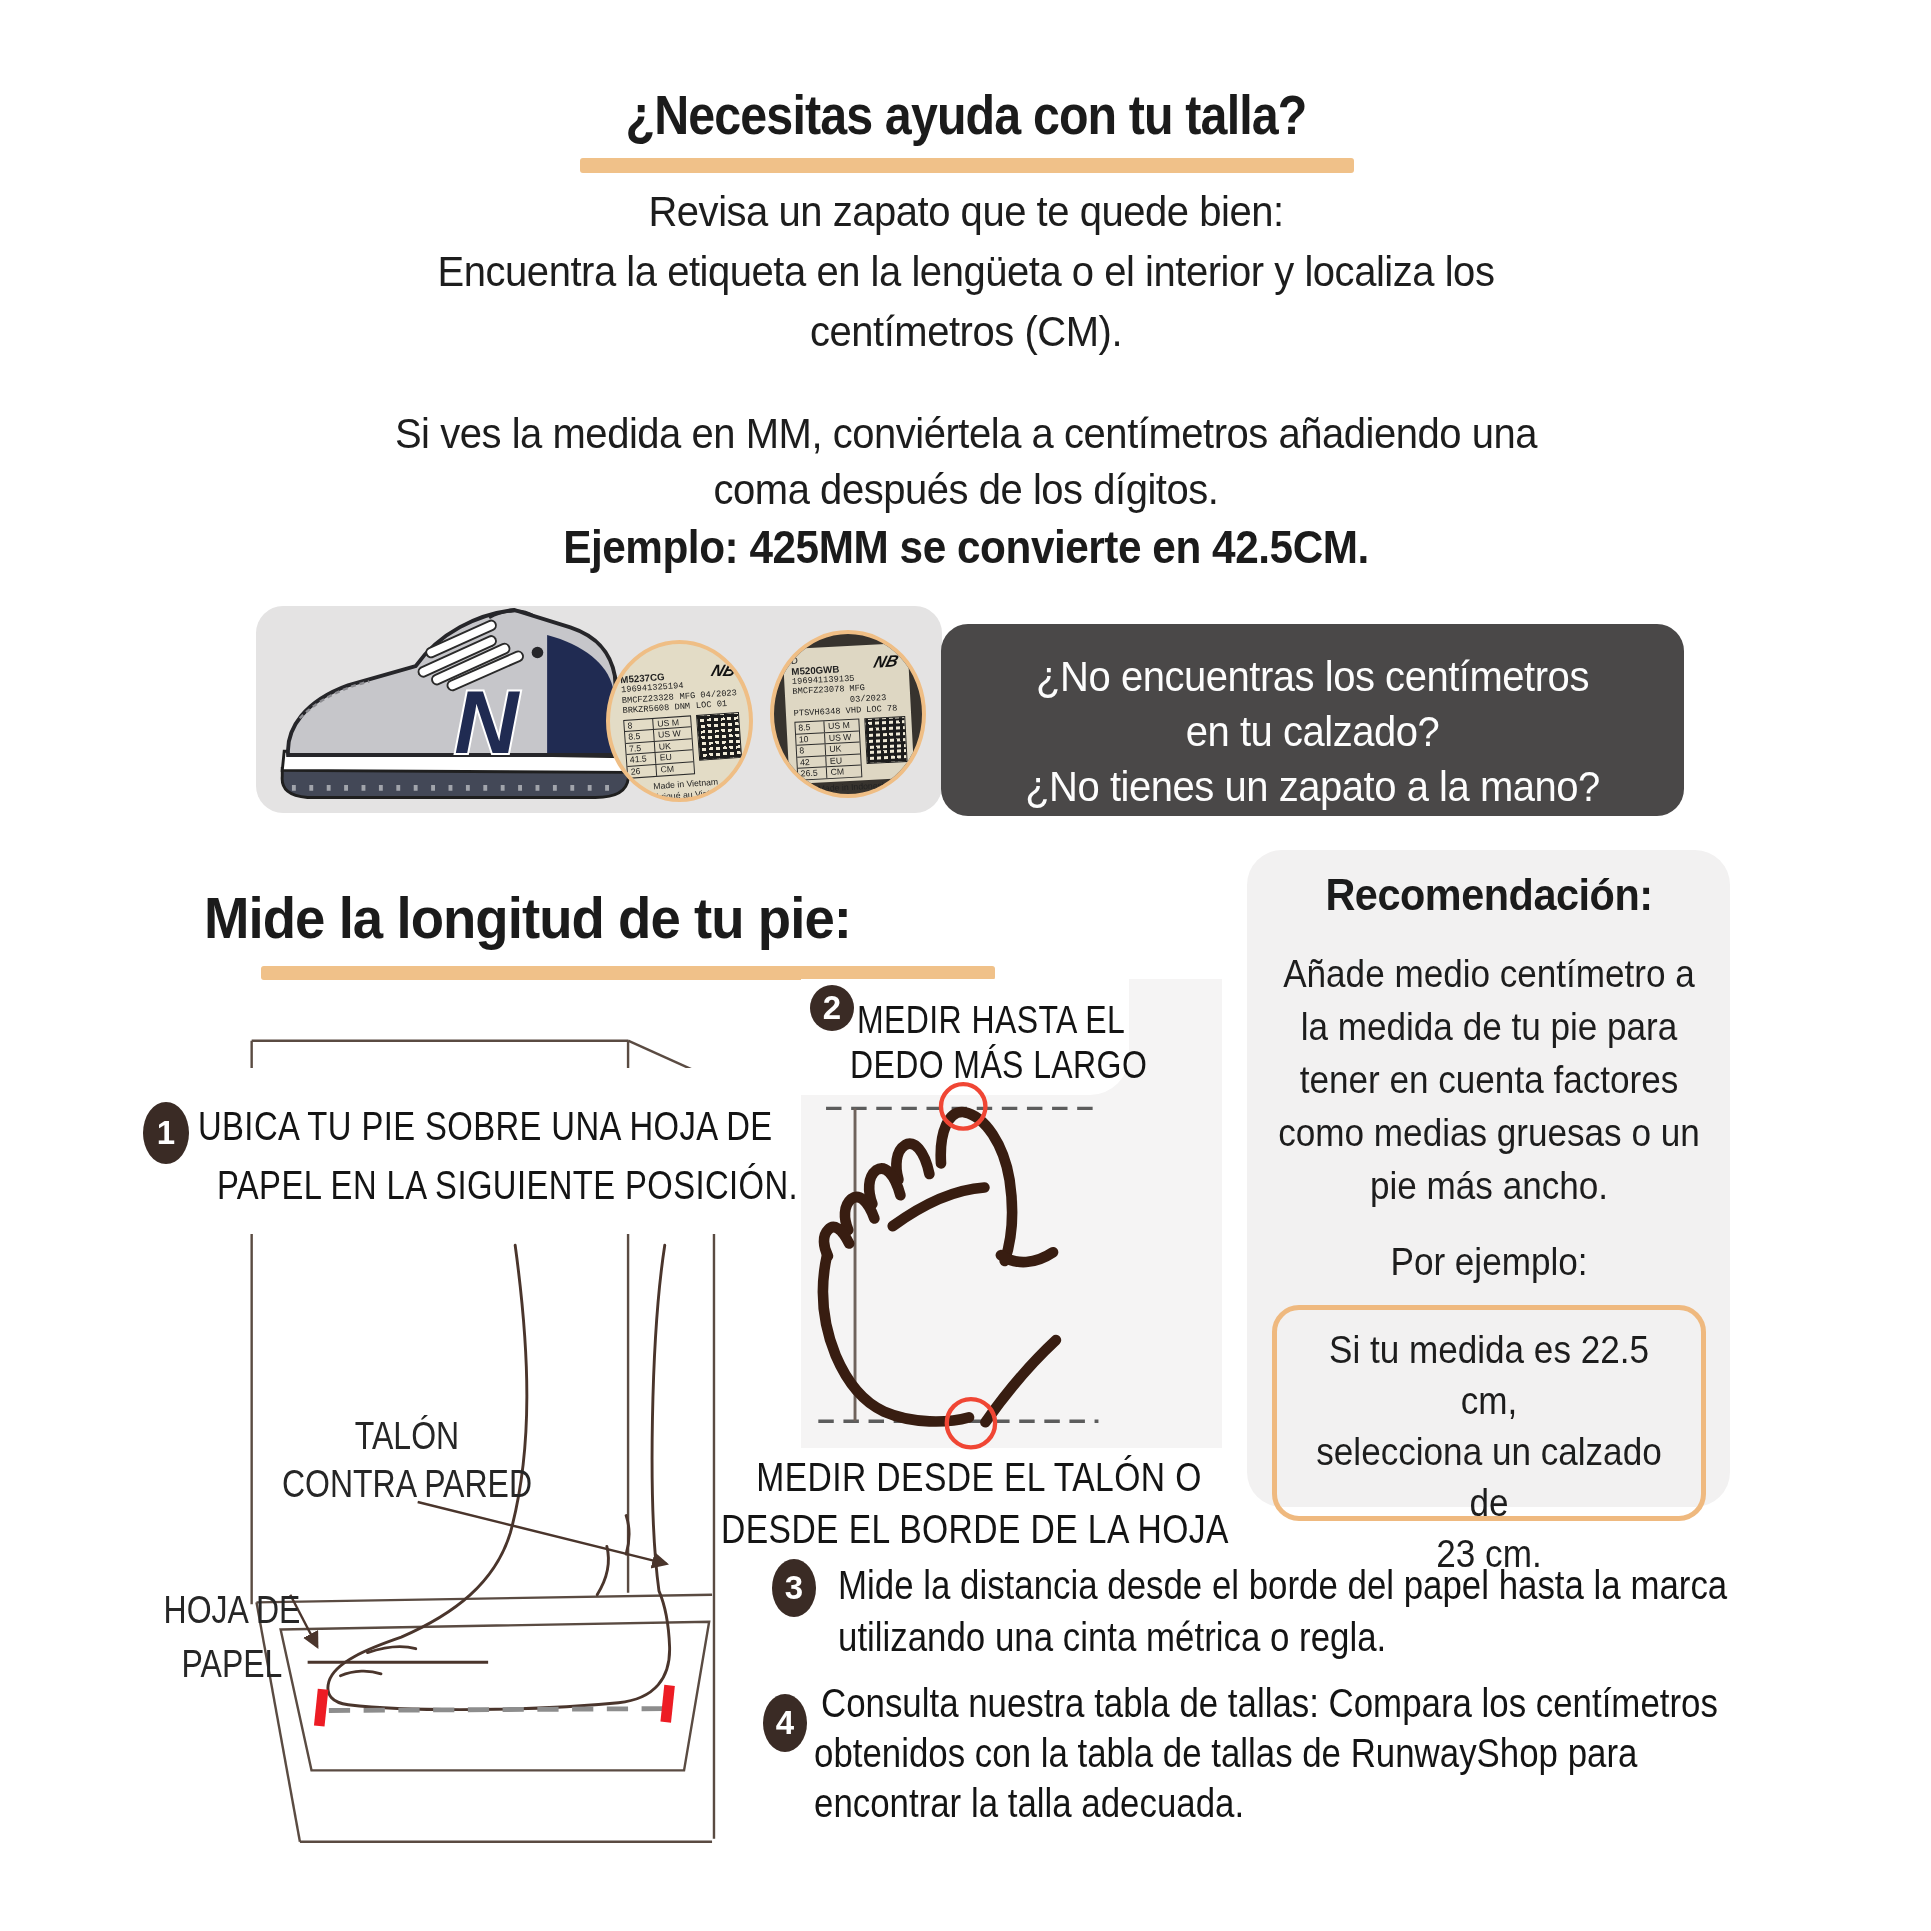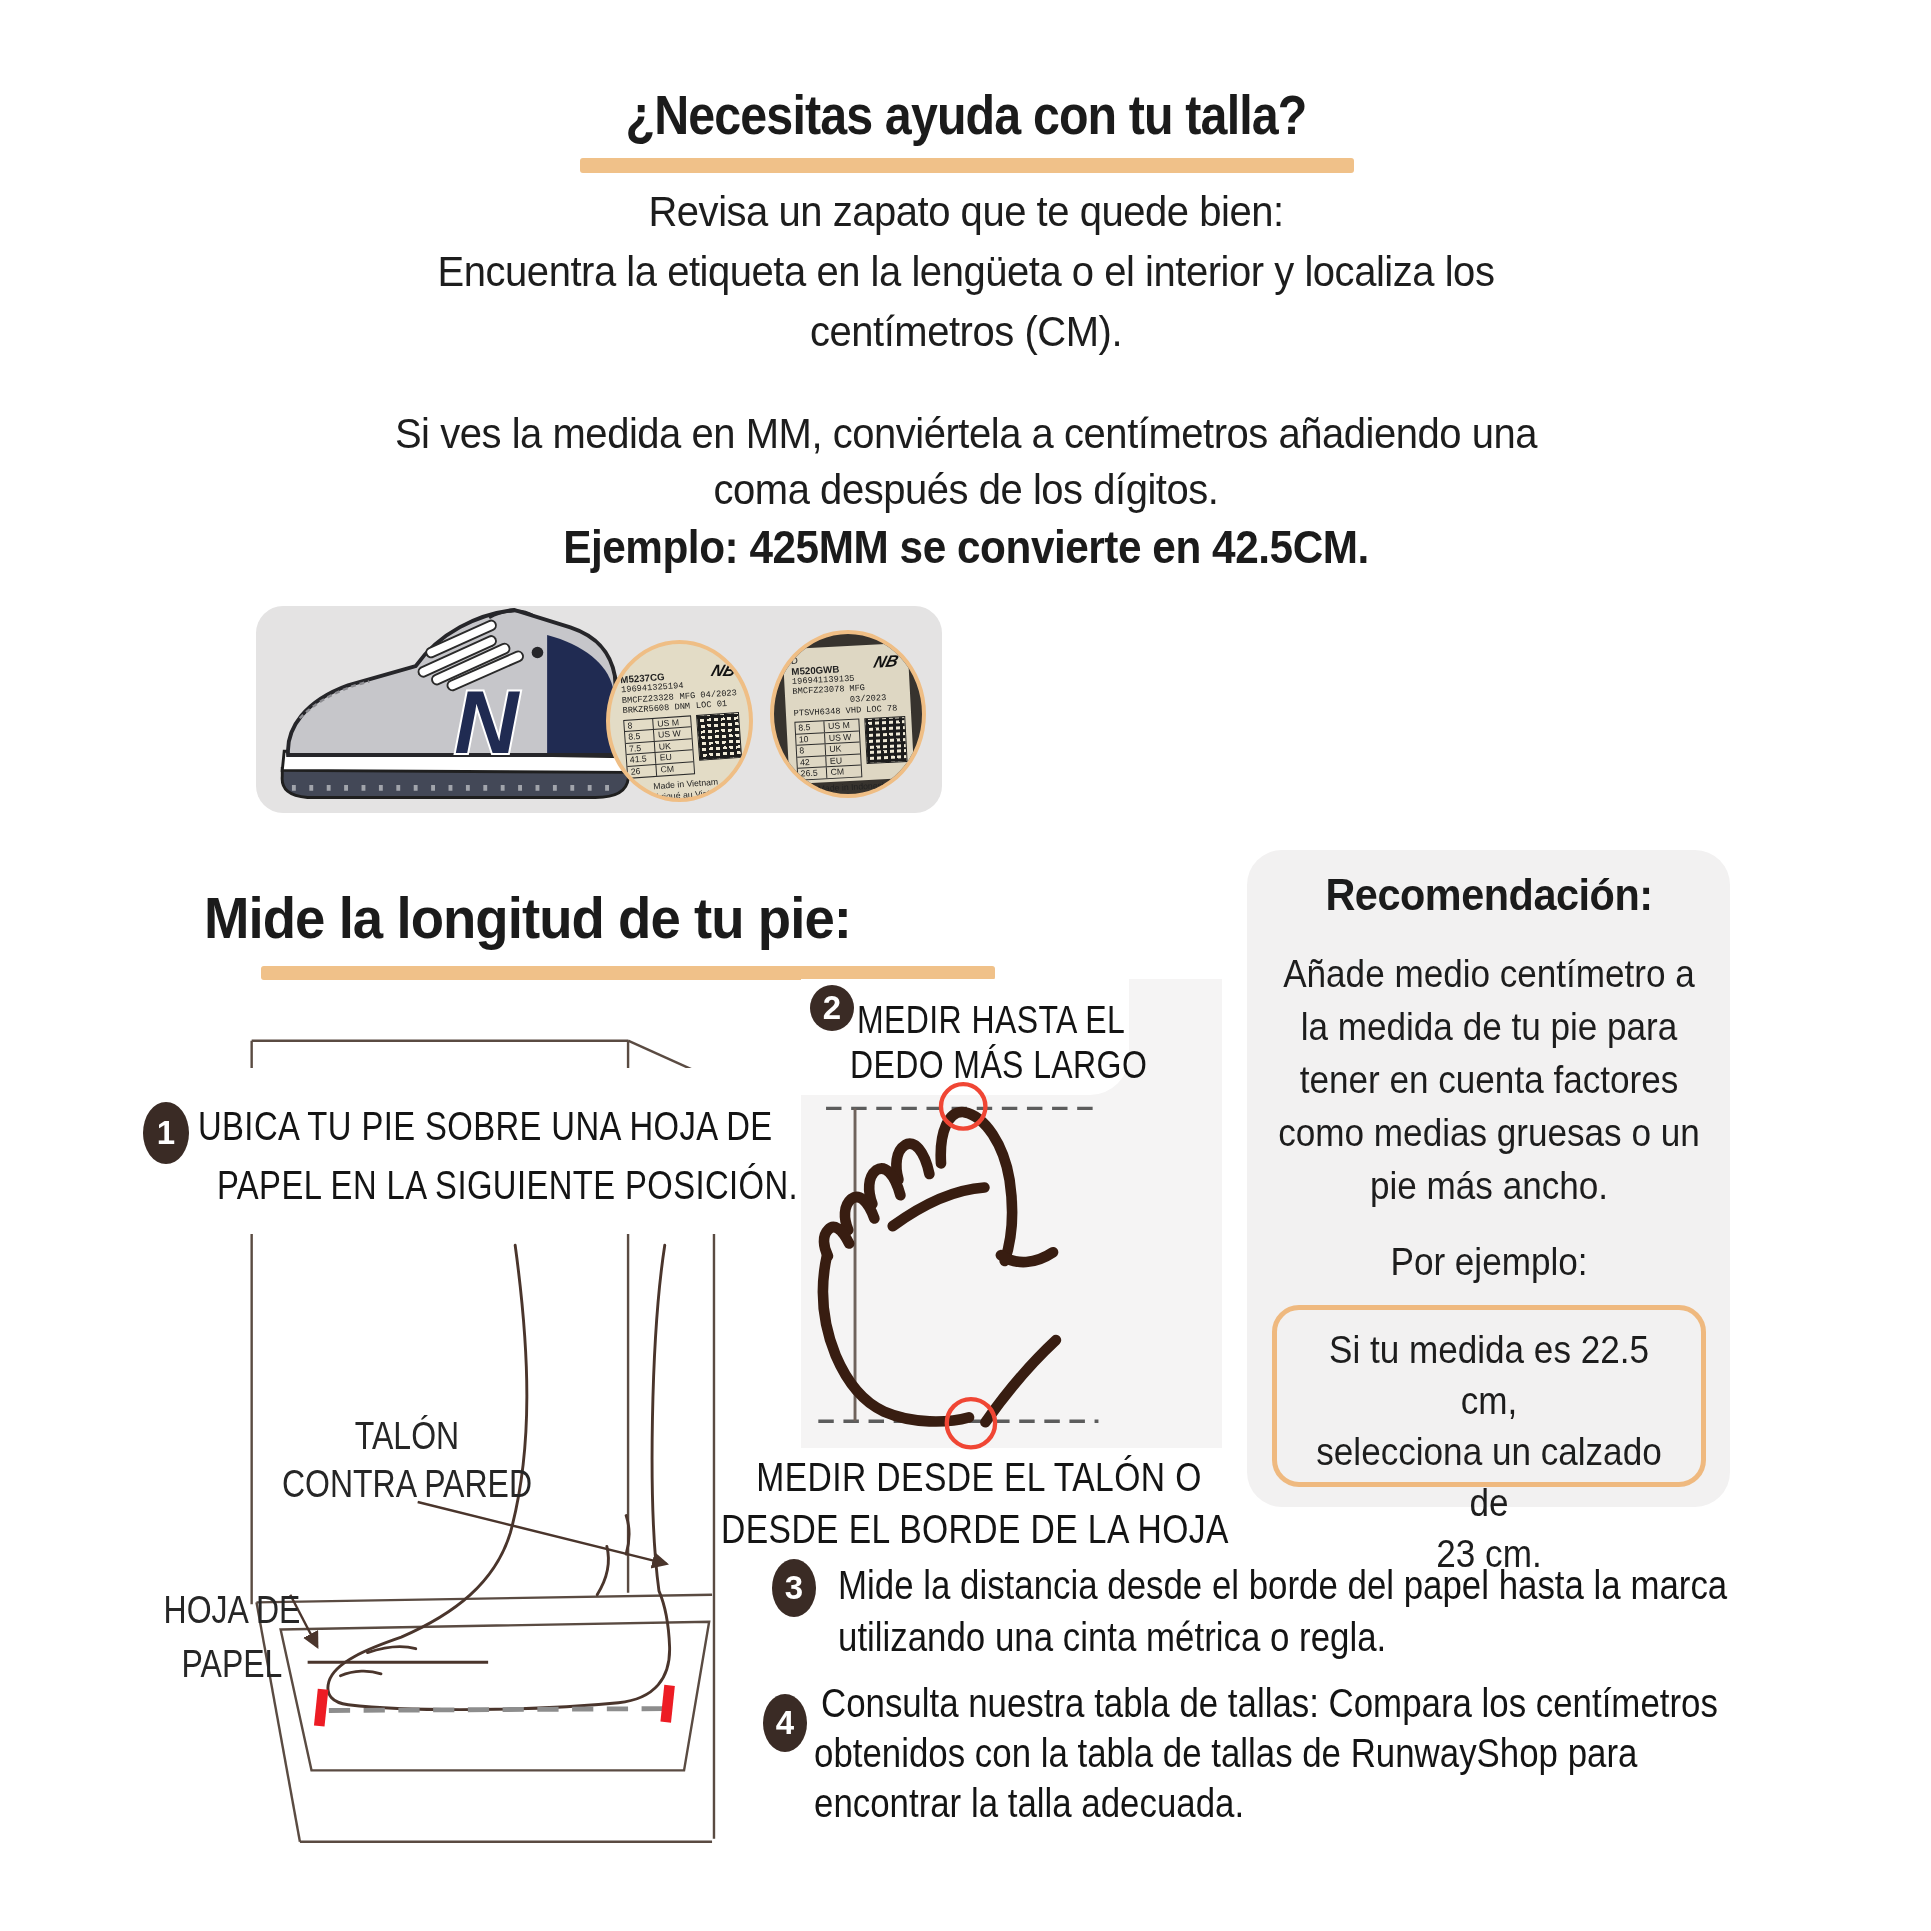--- a/index.html
+++ b/index.html
@@ -167,20 +167,27 @@
           </div>
           <div class="qr"></div>
         </div>
         <div style="text-align:center;margin-top:3.9px;font-size:8.7px;">Made in Indonesia</div>
         <div style="text-align:center;font-size:8.7px;">Fabriqué en Indonésie</div>
       </div>
       <div class="nb" style="position:absolute;right:9.7px;top:7.7px;">NB</div>
     </div>
   </div>
 
+  <div class="panel" style="left:941px;top:624px;width:743px;height:192px;background:#4a4848;">
+    <div style="position:absolute;left:0;right:0;top:25px;text-align:center;">
+      <div class="darkline" style="transform:scaleX(0.93)">¿No encuentras los centímetros</div>
+      <div class="darkline" style="transform:scaleX(0.93)">en tu calzado?</div>
+      <div class="darkline" style="transform:scaleX(0.93)">¿No tienes un zapato a la mano?</div>
+    </div>
+  </div>
 
   <div class="t-l h2" style="left:204px;top:884px;--sx:0.94">Mide la longitud de tu pie:</div>
   <div class="bar" style="left:261px;top:966px;width:734px;height:13.5px;"></div>
 
   <svg style="position:absolute;left:126px;top:1004px;" width="676" height="859" viewBox="130 1040 700 890">
     <defs>
       <marker id="arrB" markerWidth="9" markerHeight="9" refX="6" refY="3.5" orient="auto">
         <path d="M0,0 L7,3.5 L0,7 Z" fill="#4a352c"></path>
       </marker>
     </defs>
@@ -257,21 +264,21 @@
 
   <div class="panel" style="left:1247px;top:850px;width:483px;height:657px;background:#f2f1f1;border-radius:35px;"></div>
   <div class="t-c rec-title" style="left:1489px;top:869px;--sx:0.92">Recomendación:</div>
   <div class="t-c rec-body" style="left:1489px;top:952px;--sx:0.90">Añade medio centímetro a</div>
   <div class="t-c rec-body" style="left:1489px;top:1005px;--sx:0.90">la medida de tu pie para</div>
   <div class="t-c rec-body" style="left:1489px;top:1058px;--sx:0.90">tener en cuenta factores</div>
   <div class="t-c rec-body" style="left:1489px;top:1111px;--sx:0.90">como medias gruesas o un</div>
   <div class="t-c rec-body" style="left:1489px;top:1164px;--sx:0.90">pie más ancho.</div>
   <div class="t-c rec-body" style="left:1489px;top:1240px;--sx:0.90">Por ejemplo:</div>
 
-  <div style="position:absolute;left:1272px;top:1305px;width:434px;height:182px;border:5.8px solid #efb97f;border-radius:27px;box-sizing:border-box;">
+  <div style="position:absolute;left:1272px;top:1305px;width:434px;height:216px;border:5.8px solid #efb97f;border-radius:27px;box-sizing:border-box;">
     <div style="position:absolute;left:0;right:0;top:13.5px;text-align:center;">
       <div class="rec-body" style="line-height:51px;transform:scaleX(0.9)">Si tu medida es 22.5 cm,</div>
       <div class="rec-body" style="line-height:51px;transform:scaleX(0.9)">selecciona un calzado de</div>
       <div class="rec-body" style="line-height:51px;transform:scaleX(0.9)">23 cm.</div>
     </div>
   </div>
 
   <div class="badge" style="left:772px;top:1559px;width:44px;height:58px;">3</div>
   <div class="t-l step" style="left:838px;top:1562px;--sx:0.85;font-size:41px;">Mide la distancia desde el borde del papel hasta la marca</div>
   <div class="t-l step" style="left:838px;top:1614px;--sx:0.85;font-size:41px;">utilizando una cinta métrica o regla.</div>

